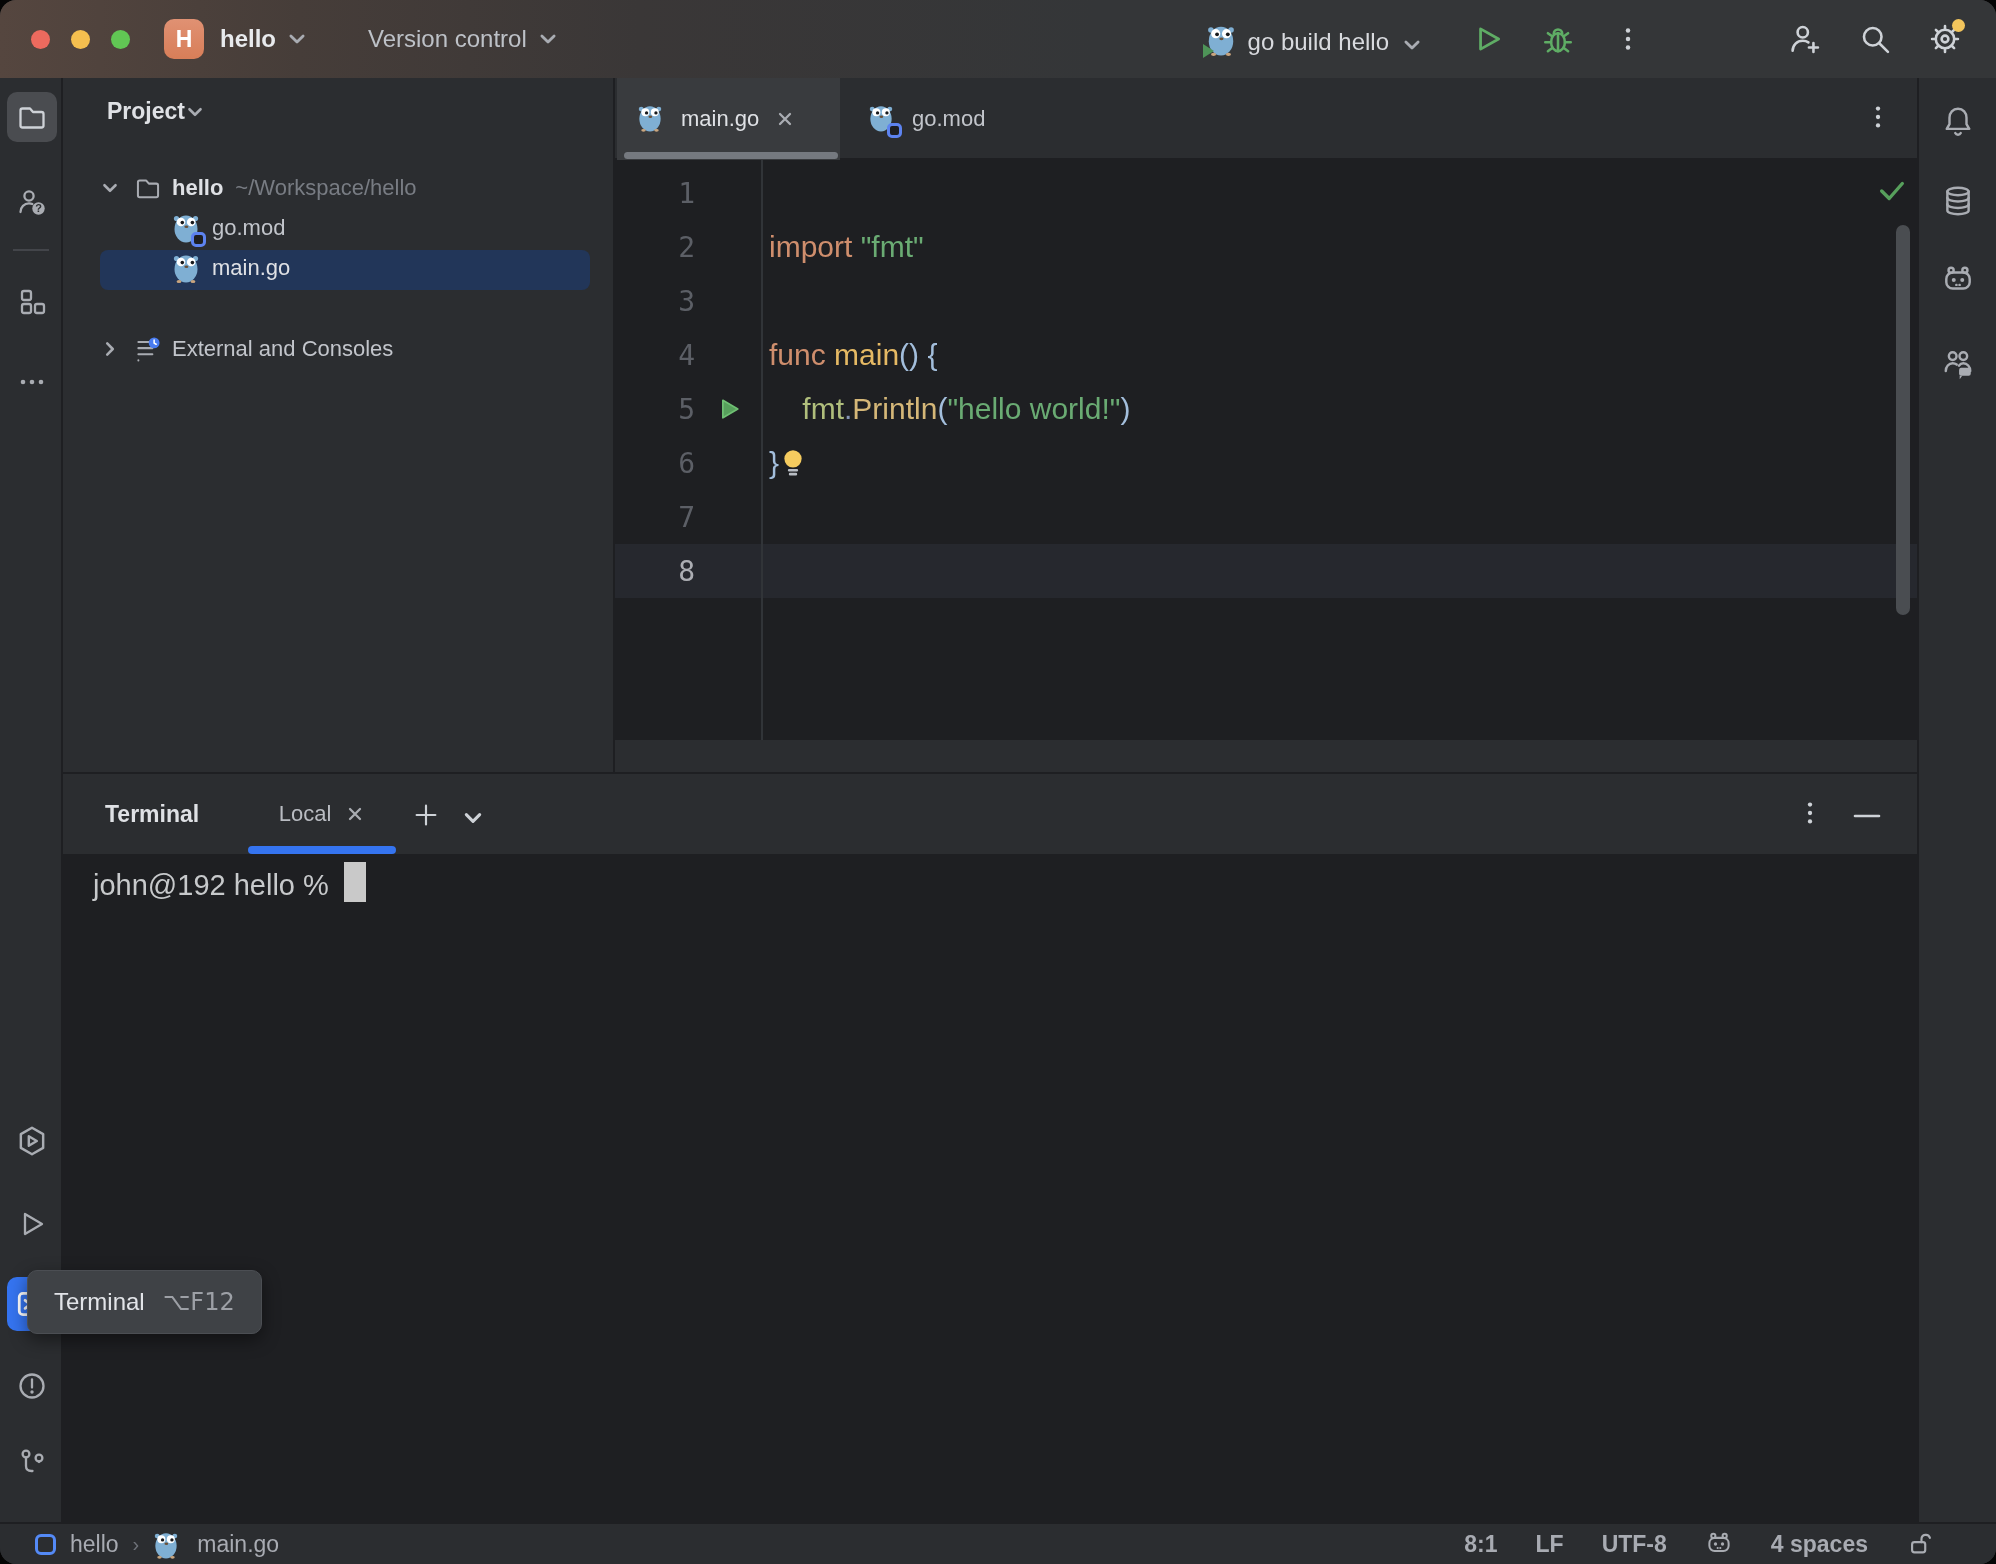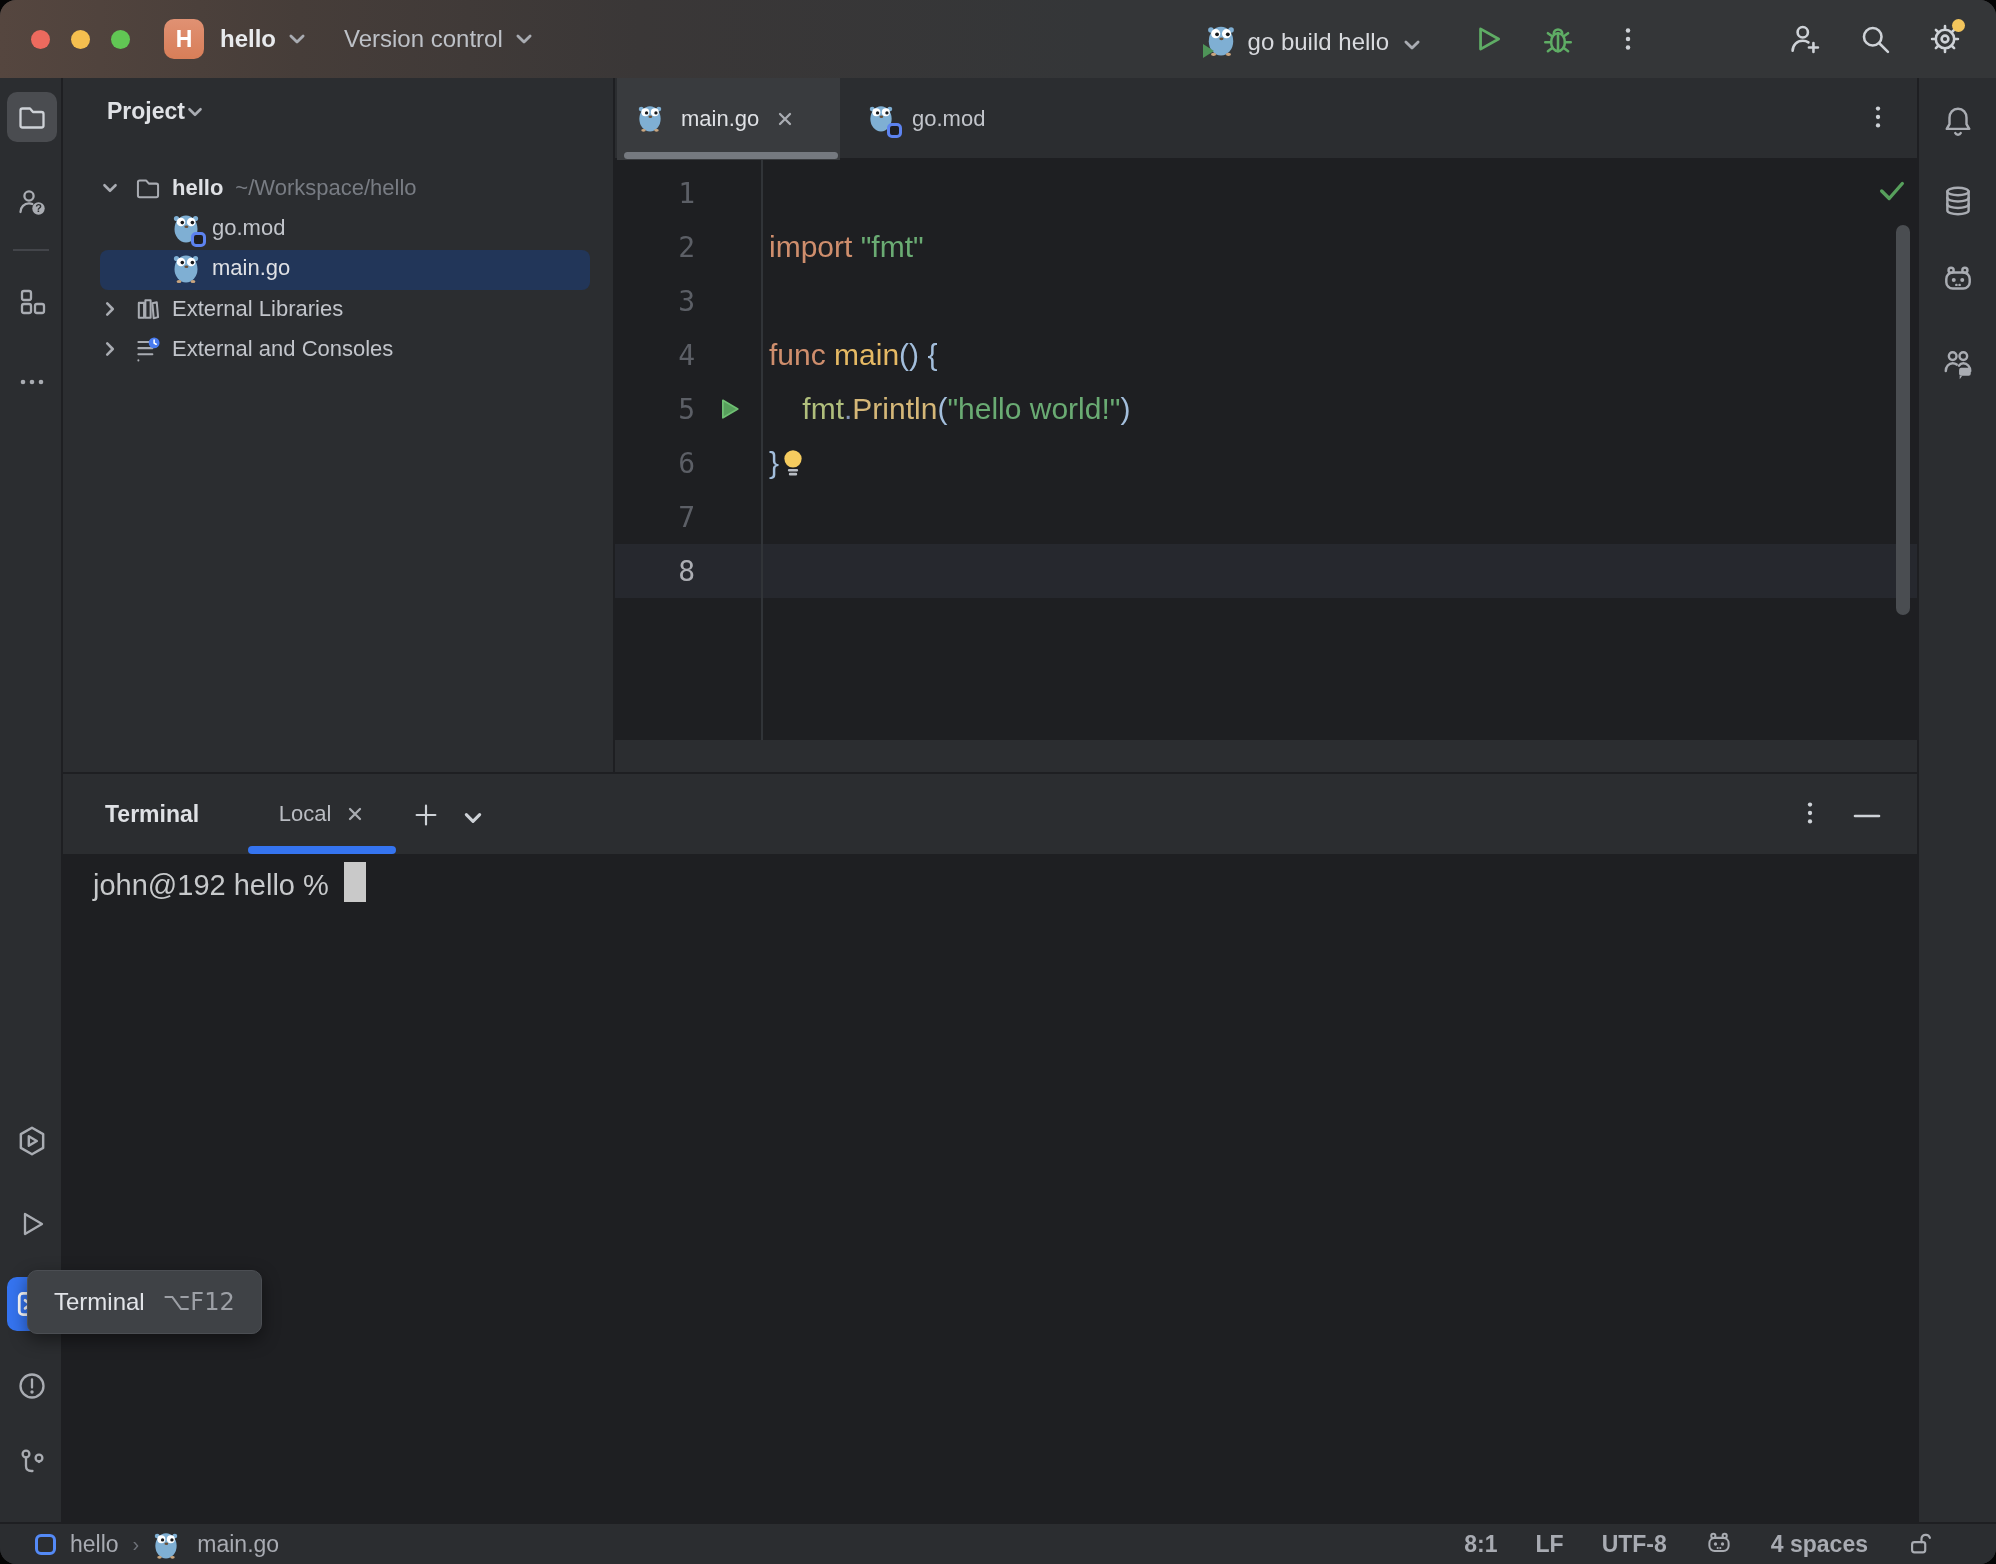--- a/index.html
+++ b/index.html
@@ -11,21 +11,21 @@
   
   .titlebar{position:absolute;left:0;top:0;width:100%;height:78px;
     background:linear-gradient(90deg,#55463f 0%,#463d39 15%,#3a3737 32%,#343638 55%,#343638 100%);
     display:flex;align-items:center;}
   .lights{display:flex;gap:21px;padding-left:31px;}
   .light{width:19px;height:19px;border-radius:50%;}
   .badge-h{margin-left:34px;width:40px;height:40px;border-radius:10px;
     background:linear-gradient(180deg,#e09173,#d87e58);color:#fff;font-weight:bold;font-size:23px;
     display:flex;align-items:center;justify-content:center;}
   .tb-item{display:flex;align-items:center;gap:10px;color:#e8eaed;font-size:24px;margin-left:16px;cursor:default;}
-  .tb-item.dim{color:#bdc1c7;margin-left:36px;}
+  .tb-item.dim{color:#bdc1c7;margin-left:60px;}
   .tb-right{position:absolute;right:0;top:0;height:78px;display:flex;align-items:center;padding-right:16px;}
   .runcfg{display:flex;align-items:flex-end;gap:12px;color:#d8dade;font-size:24px;margin-right:30px;}
   .tb-btn{margin:0 13px;display:flex;align-items:center;justify-content:center;width:44px;height:44px;border-radius:8px;}
   .gap-big{margin-right:120px;}
   .gear-wrap{position:relative;}
   .gear-dot{position:absolute;top:2px;right:2px;width:13px;height:13px;border-radius:50%;background:#f2c55c;}
   
   .main{position:absolute;left:0;top:78px;width:1996px;height:1444px;}
   .leftbar{position:absolute;left:0;top:0;width:63px;height:1444px;background:#2b2d30;border-right:2px solid #1e1f22;}
   .sidebtn{position:absolute;left:7px;width:50px;height:50px;border-radius:10px;display:flex;align-items:center;justify-content:center;}
@@ -305,31 +305,20 @@
               <circle cx="10.3" cy="11.6" r="1.8" fill="#17191c"></circle>
               <circle cx="20.4" cy="11.6" r="1.8" fill="#17191c"></circle>
               <ellipse cx="14.4" cy="15.8" rx="2" ry="1.3" fill="#6b5138"></ellipse>
               <ellipse cx="7" cy="30.4" rx="2.4" ry="1.5" fill="#c9a57e"></ellipse>
               <ellipse cx="21" cy="30.4" rx="2.4" ry="1.5" fill="#c9a57e"></ellipse>
             </svg>
         </span>
         <span class="tr-label" style="color:#dfe1e5;">main.go</span>
       </div>
 
-      <div class="tree-row" style="top:211px;">
-        <svg style="margin-left:37px;" width="20" height="20" viewBox="0 0 18 18" class="ico">
-            <path d="M6.5 4l5 5-5 5"></path>
-          </svg>
-        <svg style="margin-left:14px;" width="28" height="28" viewBox="0 0 32 32" class="ico">
-            <rect x="5.5" y="9" width="6" height="17"></rect>
-            <rect x="13" y="6" width="6" height="20"></rect>
-            <path d="M21 9.5l5-1.2 1.5 17-5 1.2z"></path>
-          </svg>
-        <span class="tr-label">External Libraries</span>
-      </div>
 
       <div class="tree-row" style="top:251px;">
         <svg style="margin-left:37px;" width="20" height="20" viewBox="0 0 18 18" class="ico">
             <path d="M6.5 4l5 5-5 5"></path>
           </svg>
         <svg style="margin-left:14px;" width="28" height="28" viewBox="0 0 32 32">
             <g class="ico">
               <path d="M5 8h12M5 15h16M5 22h16M5 29h0"></path>
             </g>
             <circle cx="23" cy="9" r="6.2" fill="#4a7cf0" stroke="none"></circle>

